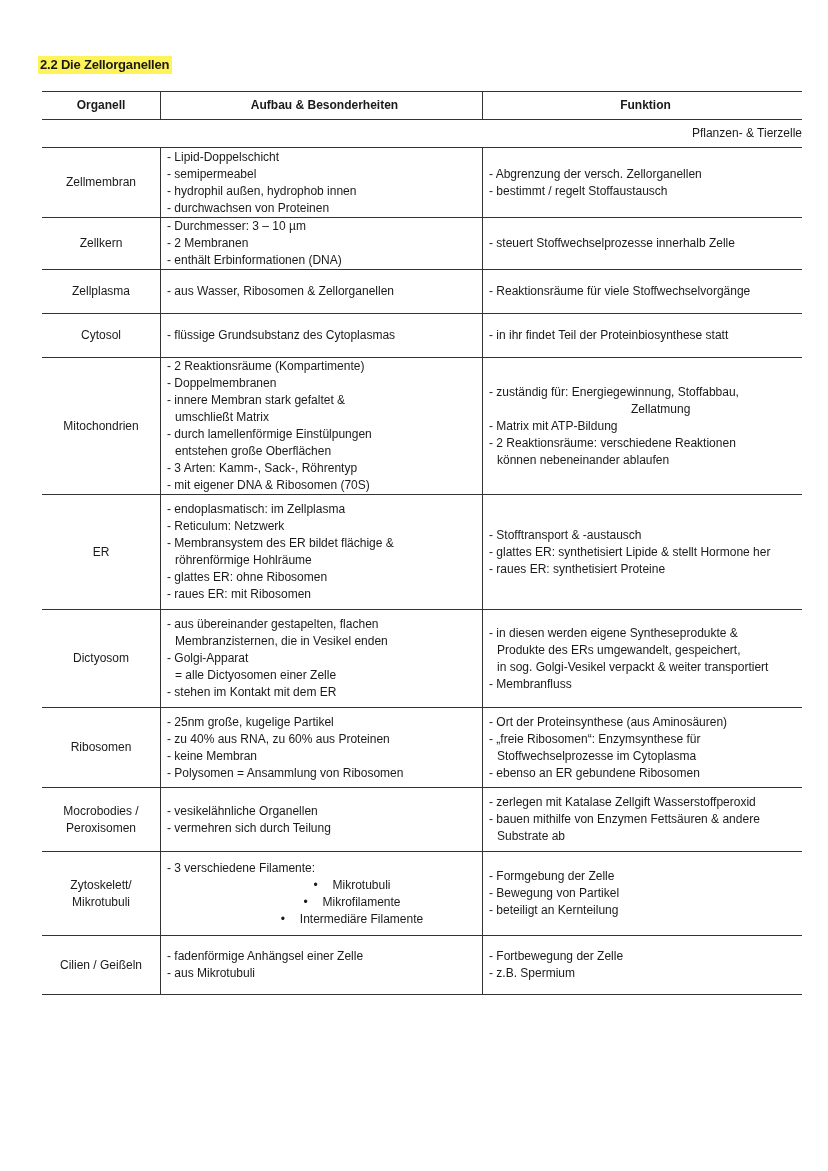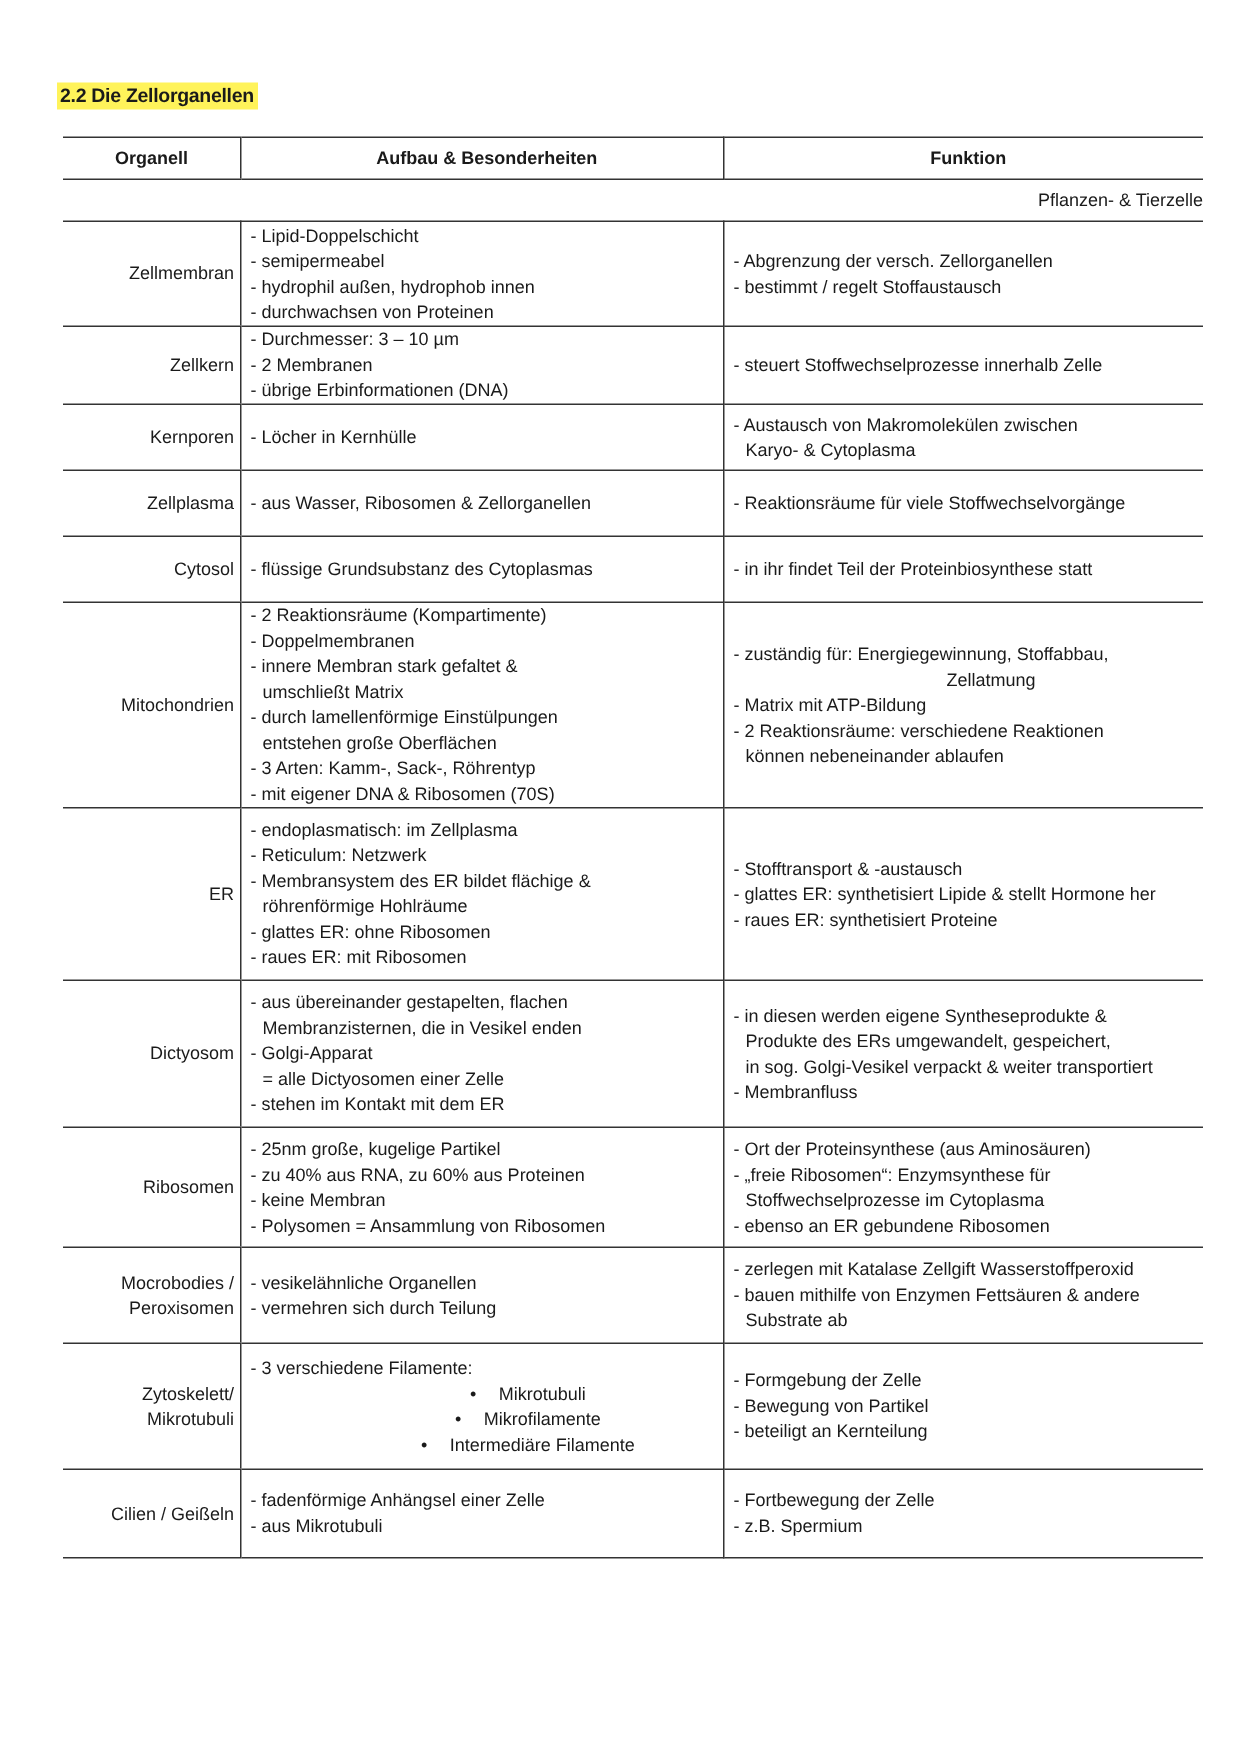--- a/index.html
+++ b/index.html
@@ -5,21 +5,21 @@
   html, body { margin: 0; padding: 0; background: #ffffff; }
   body { width: 828px; height: 1171px; position: relative; font-family: "Liberation Sans", sans-serif; color: #1a1a1a; overflow: hidden; }
   .title-wrap { position: absolute; left: 38px; top: 55px; }
   .title { background: #fff35a; font-weight: bold; font-size: 13px; padding: 1px 3px 2px 2px; letter-spacing: -0.2px; }
   table.org { position: absolute; left: 42px; top: 91px; width: 760px; border-collapse: collapse; font-size: 12px; line-height: 17px; }
   table.org td, table.org th { border-top: 1.3px solid #333; border-bottom: 1.3px solid #333; vertical-align: middle; padding: 0; }
   table.org th { height: 27px; font-weight: bold; font-size: 12px; text-align: center; margin-top: 33px; }
   .c1 { width: 110px; text-align: center; }
   .c2 { width: 315px; border-left: 1.3px solid #333; border-right: 1.3px solid #333; padding-left: 6px !important; }
   .c3 { padding-left: 6px !important; }
-  td.c1 { text-align: right; padding: 0 4px !important; }
+  td.c1 { text-align: center; padding: 0 4px !important; }
   .subhead td { text-align: right; height: 27px; }
   .line { white-space: nowrap; }
   .indent { padding-left: 8px; }
   .bullet { padding-left: 40px; text-align: center; }
   .bullet .dot { display: inline-block; width: 34px; }
   .ind-far { padding-left: 142px; }
 </style>
 </head>
 <body>
 
@@ -56,40 +56,28 @@
       </td>
     </tr>
 
     <tr style="height:51px">
       <td class="c1">
           <div>Zellkern</div>
         </td>
       <td class="c2">
         <div class="line">- Durchmesser: 3 – 10 µm</div>
         <div class="line">- 2 Membranen</div>
-        <div class="line">- übrige Erbinformationen (DNA)</div>
+        <div class="line">- enthält Erbinformationen (DNA)</div>
       </td>
       <td class="c3">
         <div class="line">- steuert Stoffwechselprozesse innerhalb Zelle</div>
       </td>
     </tr>
 
 
-    <tr style="height:44px">
-      <td class="c1">
-          <div>Kernporen</div>
-        </td>
-      <td class="c2">
-        <div class="line">- Löcher in Kernhülle</div>
-      </td>
-      <td class="c3">
-        <div class="line">- Austausch von Makromolekülen zwischen</div>
-        <div class="line indent">Karyo- &amp; Cytoplasma</div>
-      </td>
-    </tr>
 
 
     <tr style="height:44px">
       <td class="c1">
           <div>Zellplasma</div>
         </td>
       <td class="c2">
         <div class="line">- aus Wasser, Ribosomen &amp; Zellorganellen</div>
       </td>
       <td class="c3">

